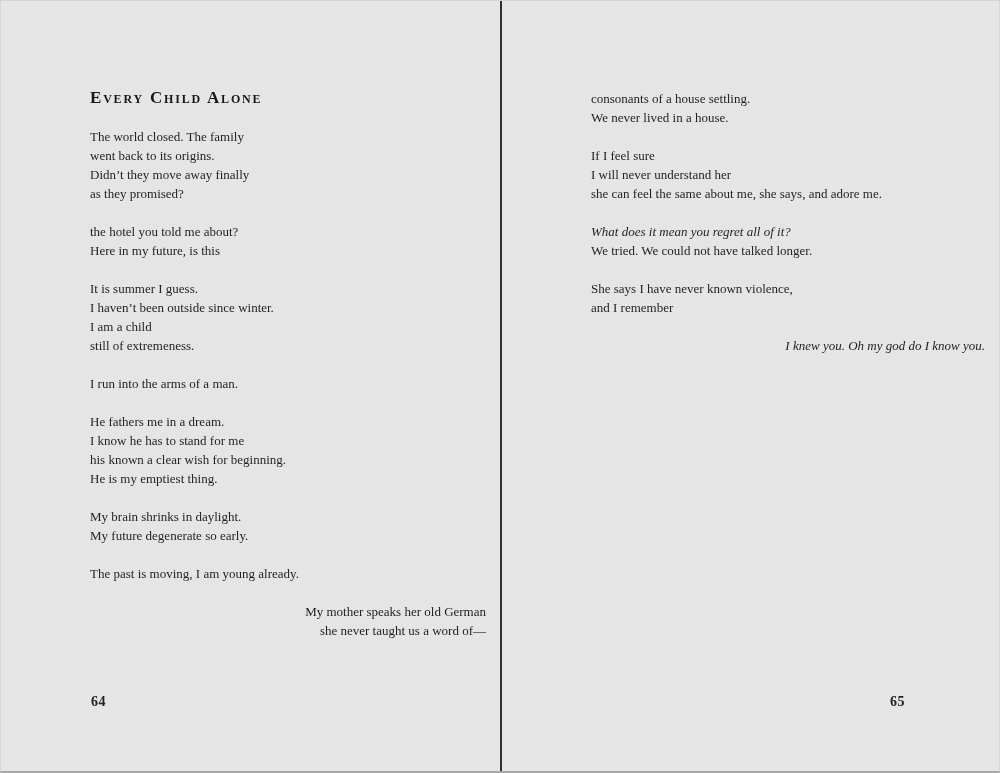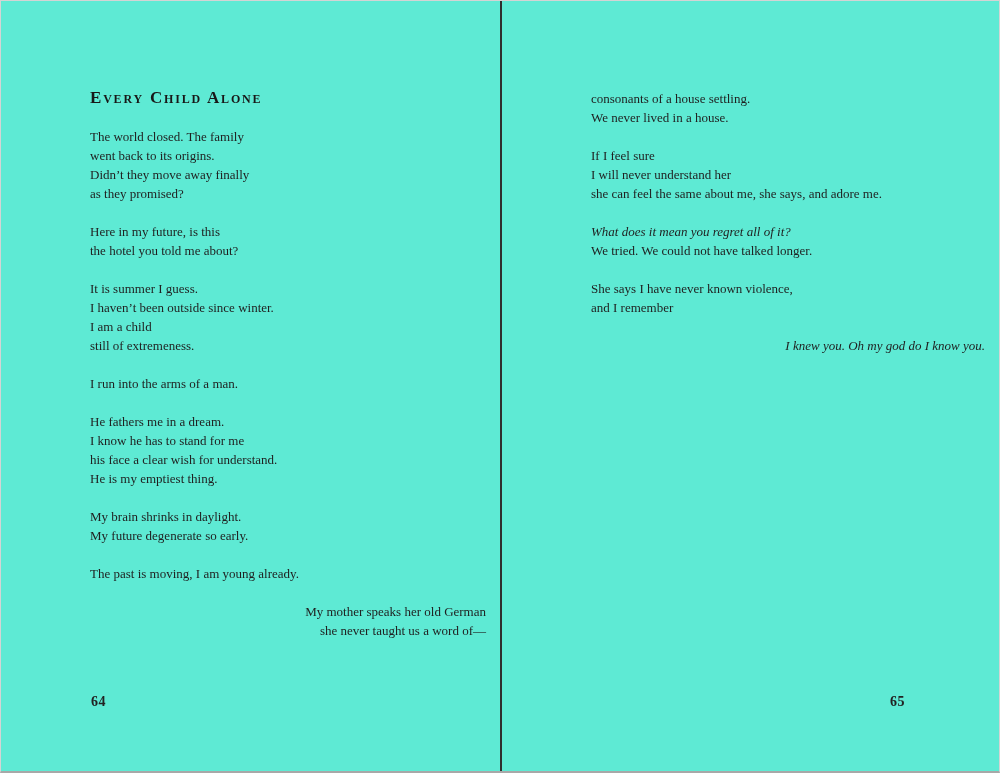--- a/index.html
+++ b/index.html
@@ -5,21 +5,21 @@
   html, body {
     margin: 0;
     padding: 0;
     background: #ffffff;
   }
   .spread {
     position: relative;
     width: 1000px;
     height: 773px;
     box-sizing: border-box;
-    background: #5eead4;
+    background: #e5e5e5;
     border: 1px solid #d4d4d4;
     border-bottom: 2px solid #a8a8a8;
     overflow: hidden;
     font-family: "Liberation Serif", "DejaVu Serif", serif;
     color: #1f1f1f;
   }
   .page {
     position: absolute;
     top: 0;
     bottom: 0;
@@ -79,36 +79,36 @@
     <div class="content">
       <h1 class="poem-title">Every Child Alone</h1>
       <div class="poem">
           <div class="stanza">
             <div class="line">The world closed. The family</div>
             <div class="line">went back to its origins.</div>
             <div class="line">Didn’t they move away finally</div>
             <div class="line">as they promised?</div>
           </div>
           <div class="stanza">
+            <div class="line">the hotel you told me about?</div>
             <div class="line">Here in my future, is this</div>
-            <div class="line">the hotel you told me about?</div>
           </div>
           <div class="stanza">
             <div class="line">It is summer I guess.</div>
             <div class="line">I haven’t been outside since winter.</div>
             <div class="line">I am a child</div>
             <div class="line">still of extremeness.</div>
           </div>
           <div class="stanza">
             <div class="line">I run into the arms of a man.</div>
           </div>
           <div class="stanza">
             <div class="line">He fathers me in a dream.</div>
             <div class="line">I know he has to stand for me</div>
-            <div class="line">his face a clear wish for understand.</div>
+            <div class="line">his known a clear wish for beginning.</div>
             <div class="line">He is my emptiest thing.</div>
           </div>
           <div class="stanza">
             <div class="line">My brain shrinks in daylight.</div>
             <div class="line">My future degenerate so early.</div>
           </div>
           <div class="stanza">
             <div class="line">The past is moving, I am young already.</div>
           </div>
           <div class="stanza">

